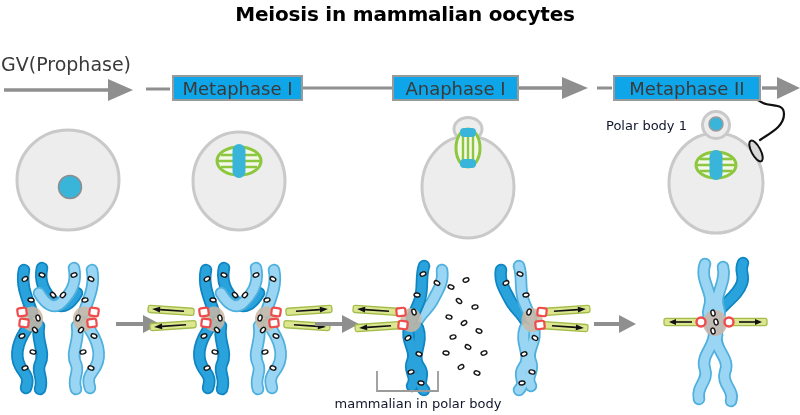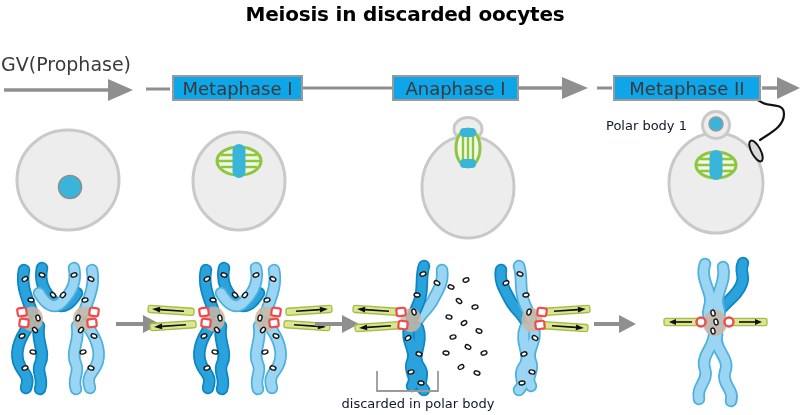--- a/index.html
+++ b/index.html
@@ -288,23 +288,23 @@
       <use href="#ring" transform="translate(713,313) rotate(75)"></use>
       <use href="#ring" transform="translate(716,322) rotate(75)"></use>
       <use href="#ring" transform="translate(713,331) rotate(75)"></use>
       <circle cx="701" cy="322" r="4.5" fill="#fff" stroke="#ef4b4b" stroke-width="2.4"></circle>
       <circle cx="729" cy="322" r="4.5" fill="#fff" stroke="#ef4b4b" stroke-width="2.4"></circle>
     </g>
 
     <path d="M377,371 L377,391 L438,391 L438,371" fill="none" stroke="#9a9a9a" stroke-width="1.8"></path>
   </svg>
 
-  <div class="lbl title" style="left:225px;top:2px;width:360px;">Meiosis in discarded oocytes</div>
+  <div class="lbl title" style="left:225px;top:2px;width:360px;">Meiosis in mammalian oocytes</div>
 
   <div class="lbl stage" style="left:1px;top:53px;">GV(Prophase)</div>
 
   <div class="phasebox" style="left:172px;top:75px;width:127px;">Metaphase I</div>
   <div class="phasebox" style="left:392px;top:75px;width:123px;">Anaphase I</div>
   <div class="phasebox" style="left:613px;top:75px;width:144px;">Metaphase II</div>
 
   <div class="lbl small" style="left:606px;top:118px;">Polar body 1</div>
-  <div class="lbl small" style="left:333px;top:396px;width:170px;text-align:center;">discarded in polar body</div>
+  <div class="lbl small" style="left:333px;top:396px;width:170px;text-align:center;">mammalian in polar body</div>
 </div>
 
 </body></html>

